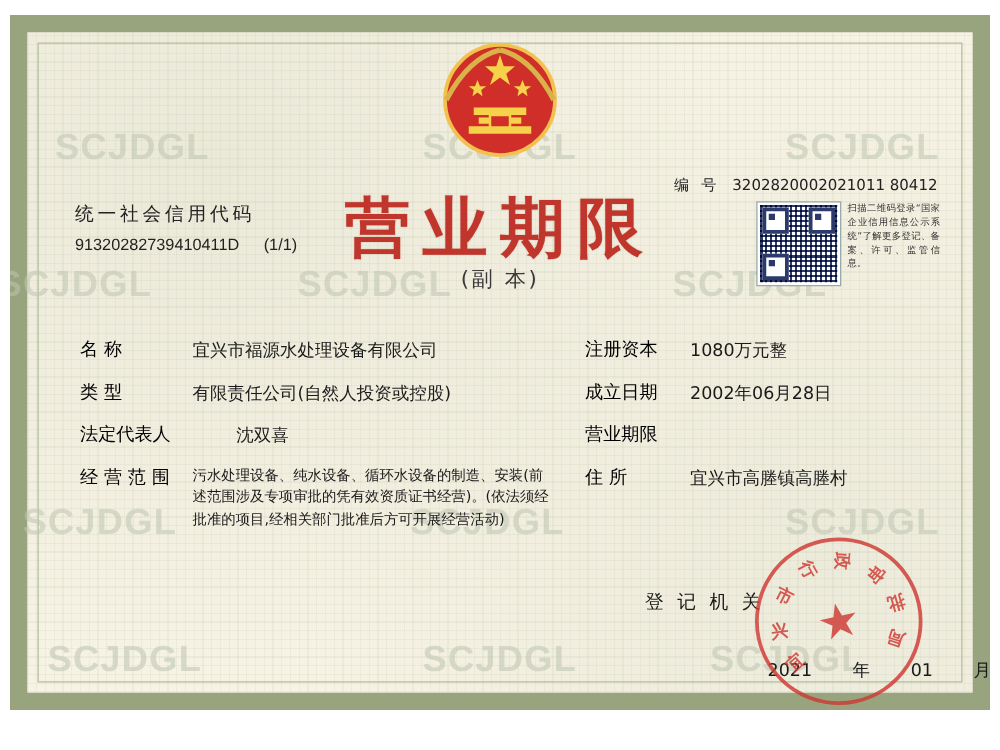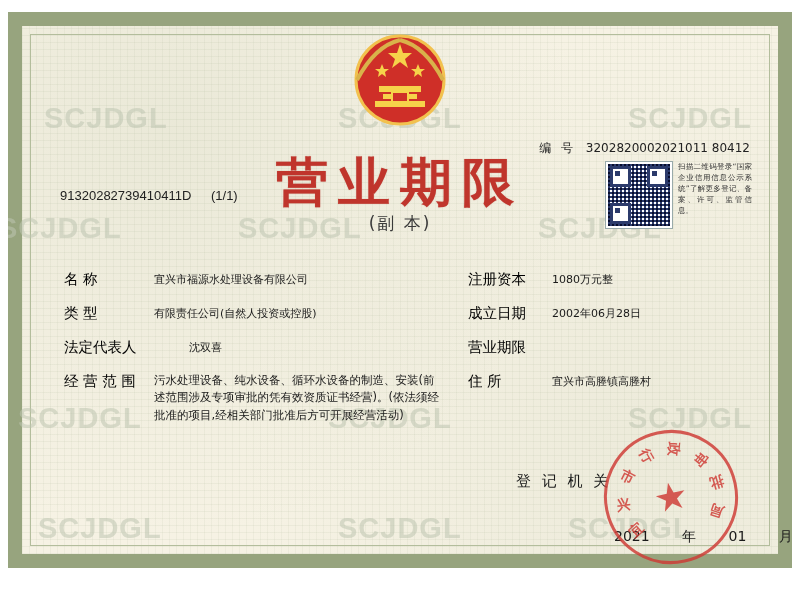--- a/index.html
+++ b/index.html
@@ -177,21 +177,21 @@
   
   .field-label {
     position: absolute;
     font-size: 14.5px;
     color: #000000;
     white-space: nowrap;
     letter-spacing: 0px;
   }
   .field-value {
     position: absolute;
-    font-size: 11px;
+    font-size: 14px;
     color: #1a1a1a;
     white-space: nowrap;
   }
   .field-value.multi {
     white-space: normal;
     width: 290px;
     line-height: 1.5;
     font-size: 11.5px;
   }
 
@@ -288,20 +288,21 @@
         <rect x="30" y="73" width="50" height="6" fill="#f6d24a"></rect>
         <rect x="47" y="64" width="16" height="10" fill="#cf2f28" stroke="#f6d24a" stroke-width="2"></rect>
         <path d="M12 52 q18 -34 43 -40" fill="none" stroke="#d9b24a" stroke-width="4"></path>
         <path d="M98 52 q-18 -34 -43 -40" fill="none" stroke="#d9b24a" stroke-width="4"></path>
       </svg>
     </div>
 
     <div class="title">营业期限</div>
     <div class="subtitle">(副  本)</div>
 
+    <div class="credit-label">统一社会信用代码</div>
     <div class="credit-value">
       <span>91320282739410411D</span>
       <span style="margin-left:16px;">(1/1)</span>
     </div>
 
     <div class="code-row">
       <span class="lbl">编  号</span>
       <span>3202820002021011 80412</span>
     </div>
     <div class="qr">

